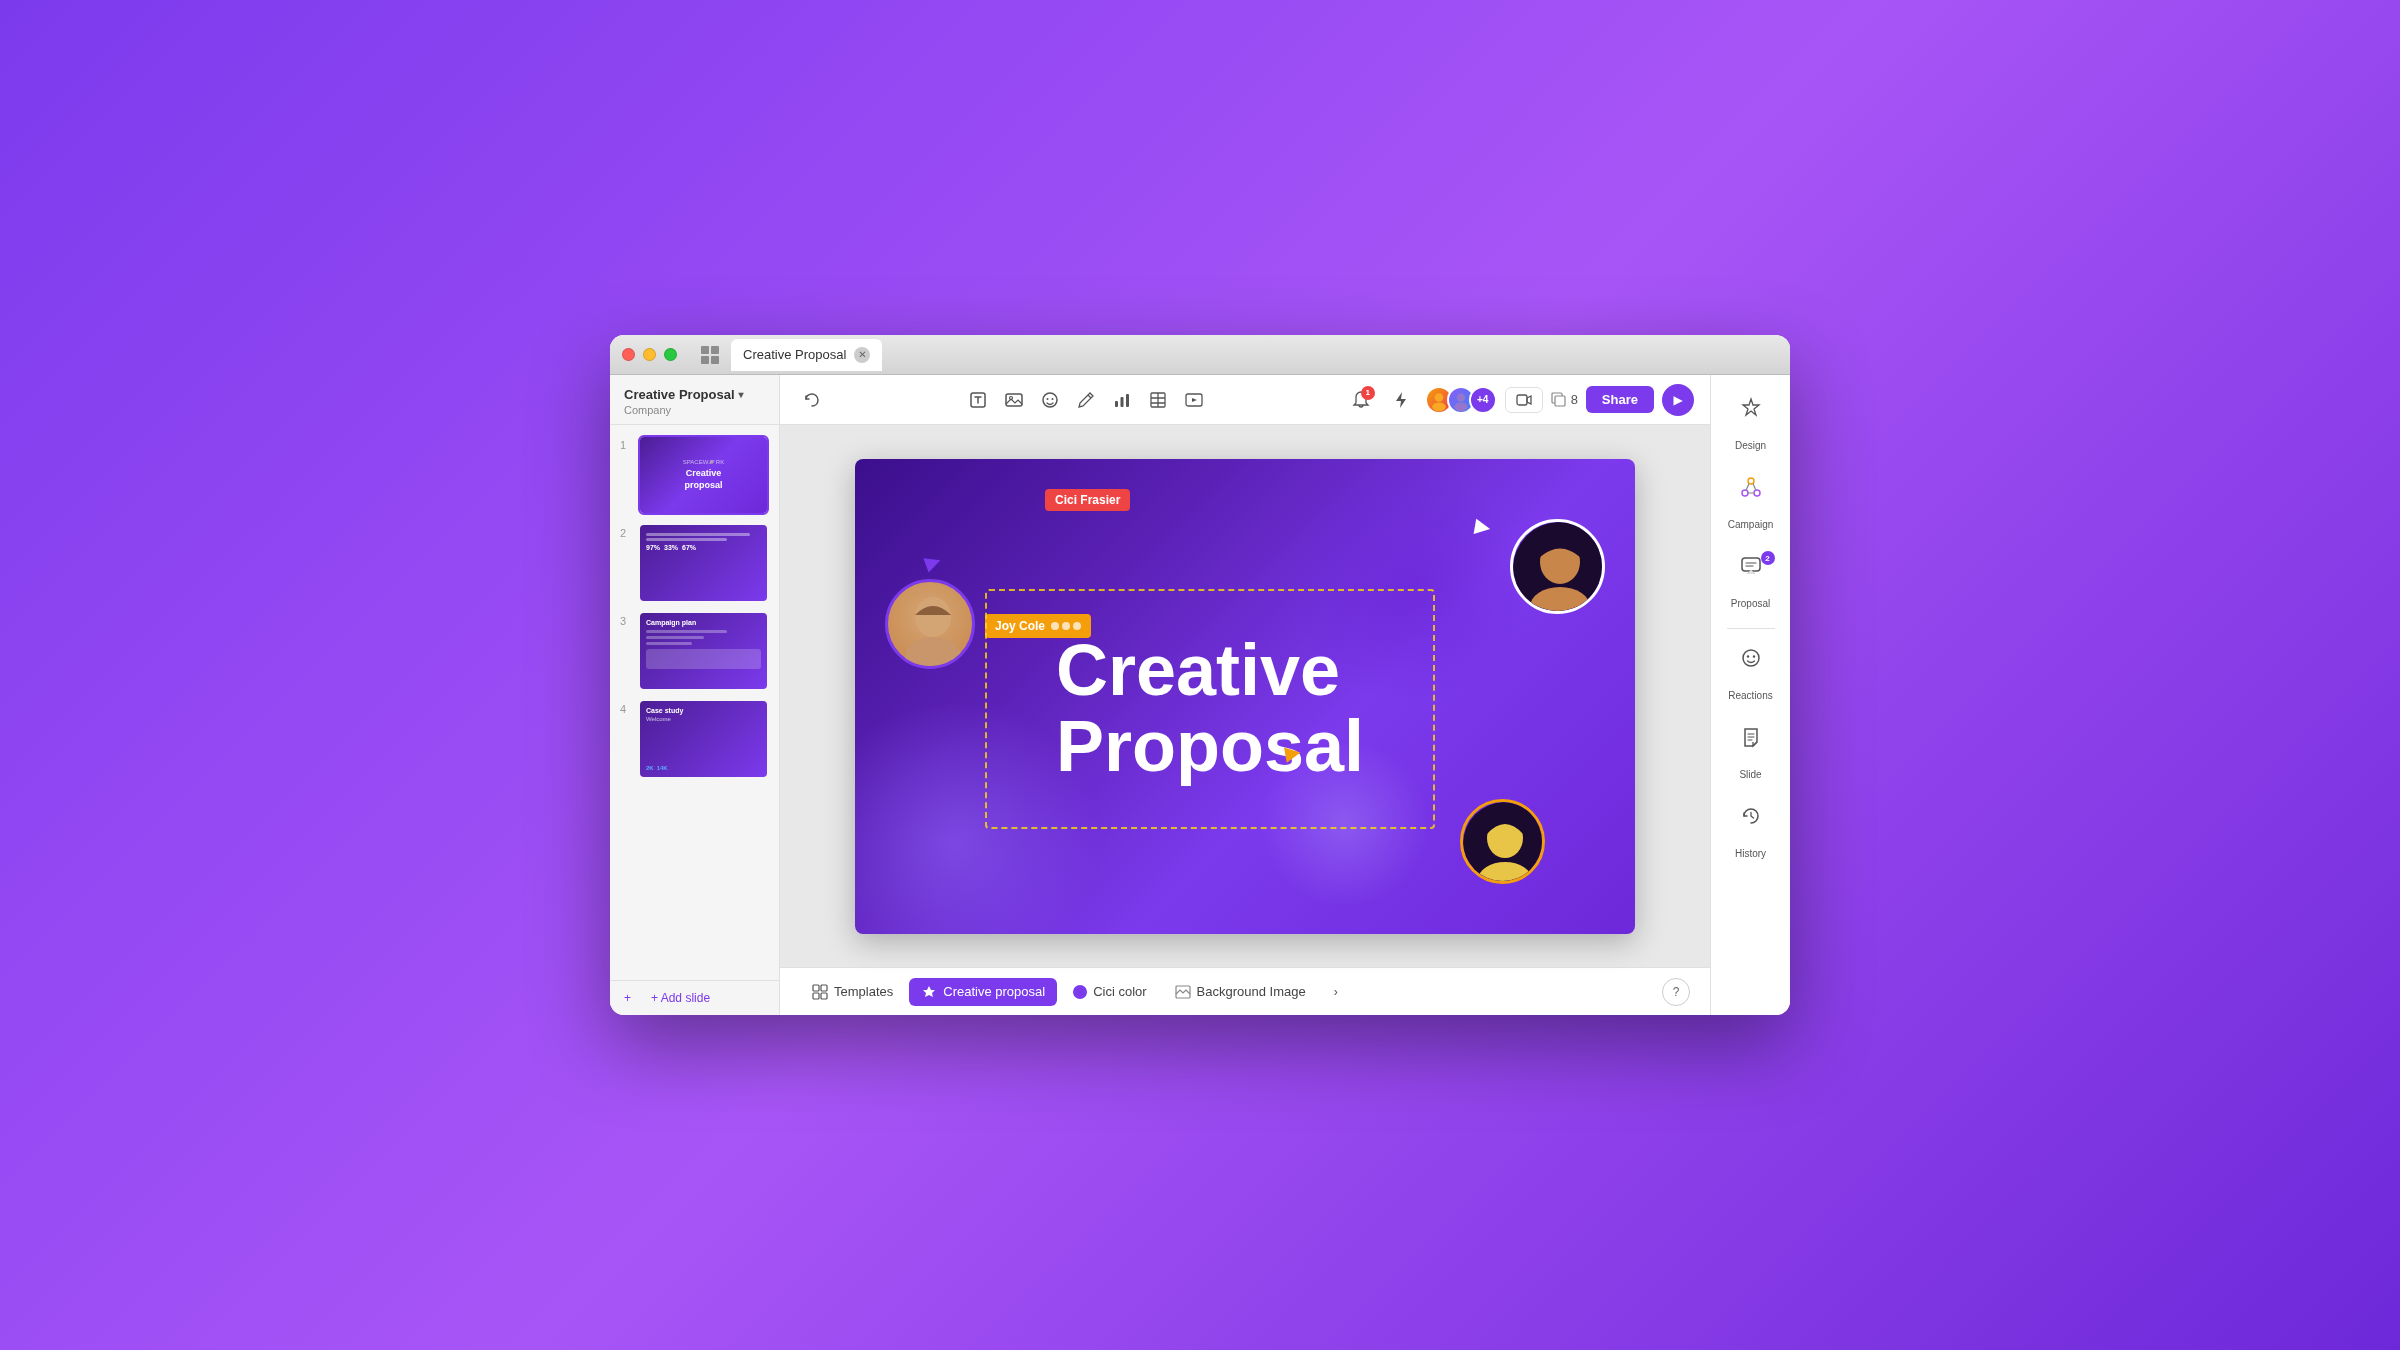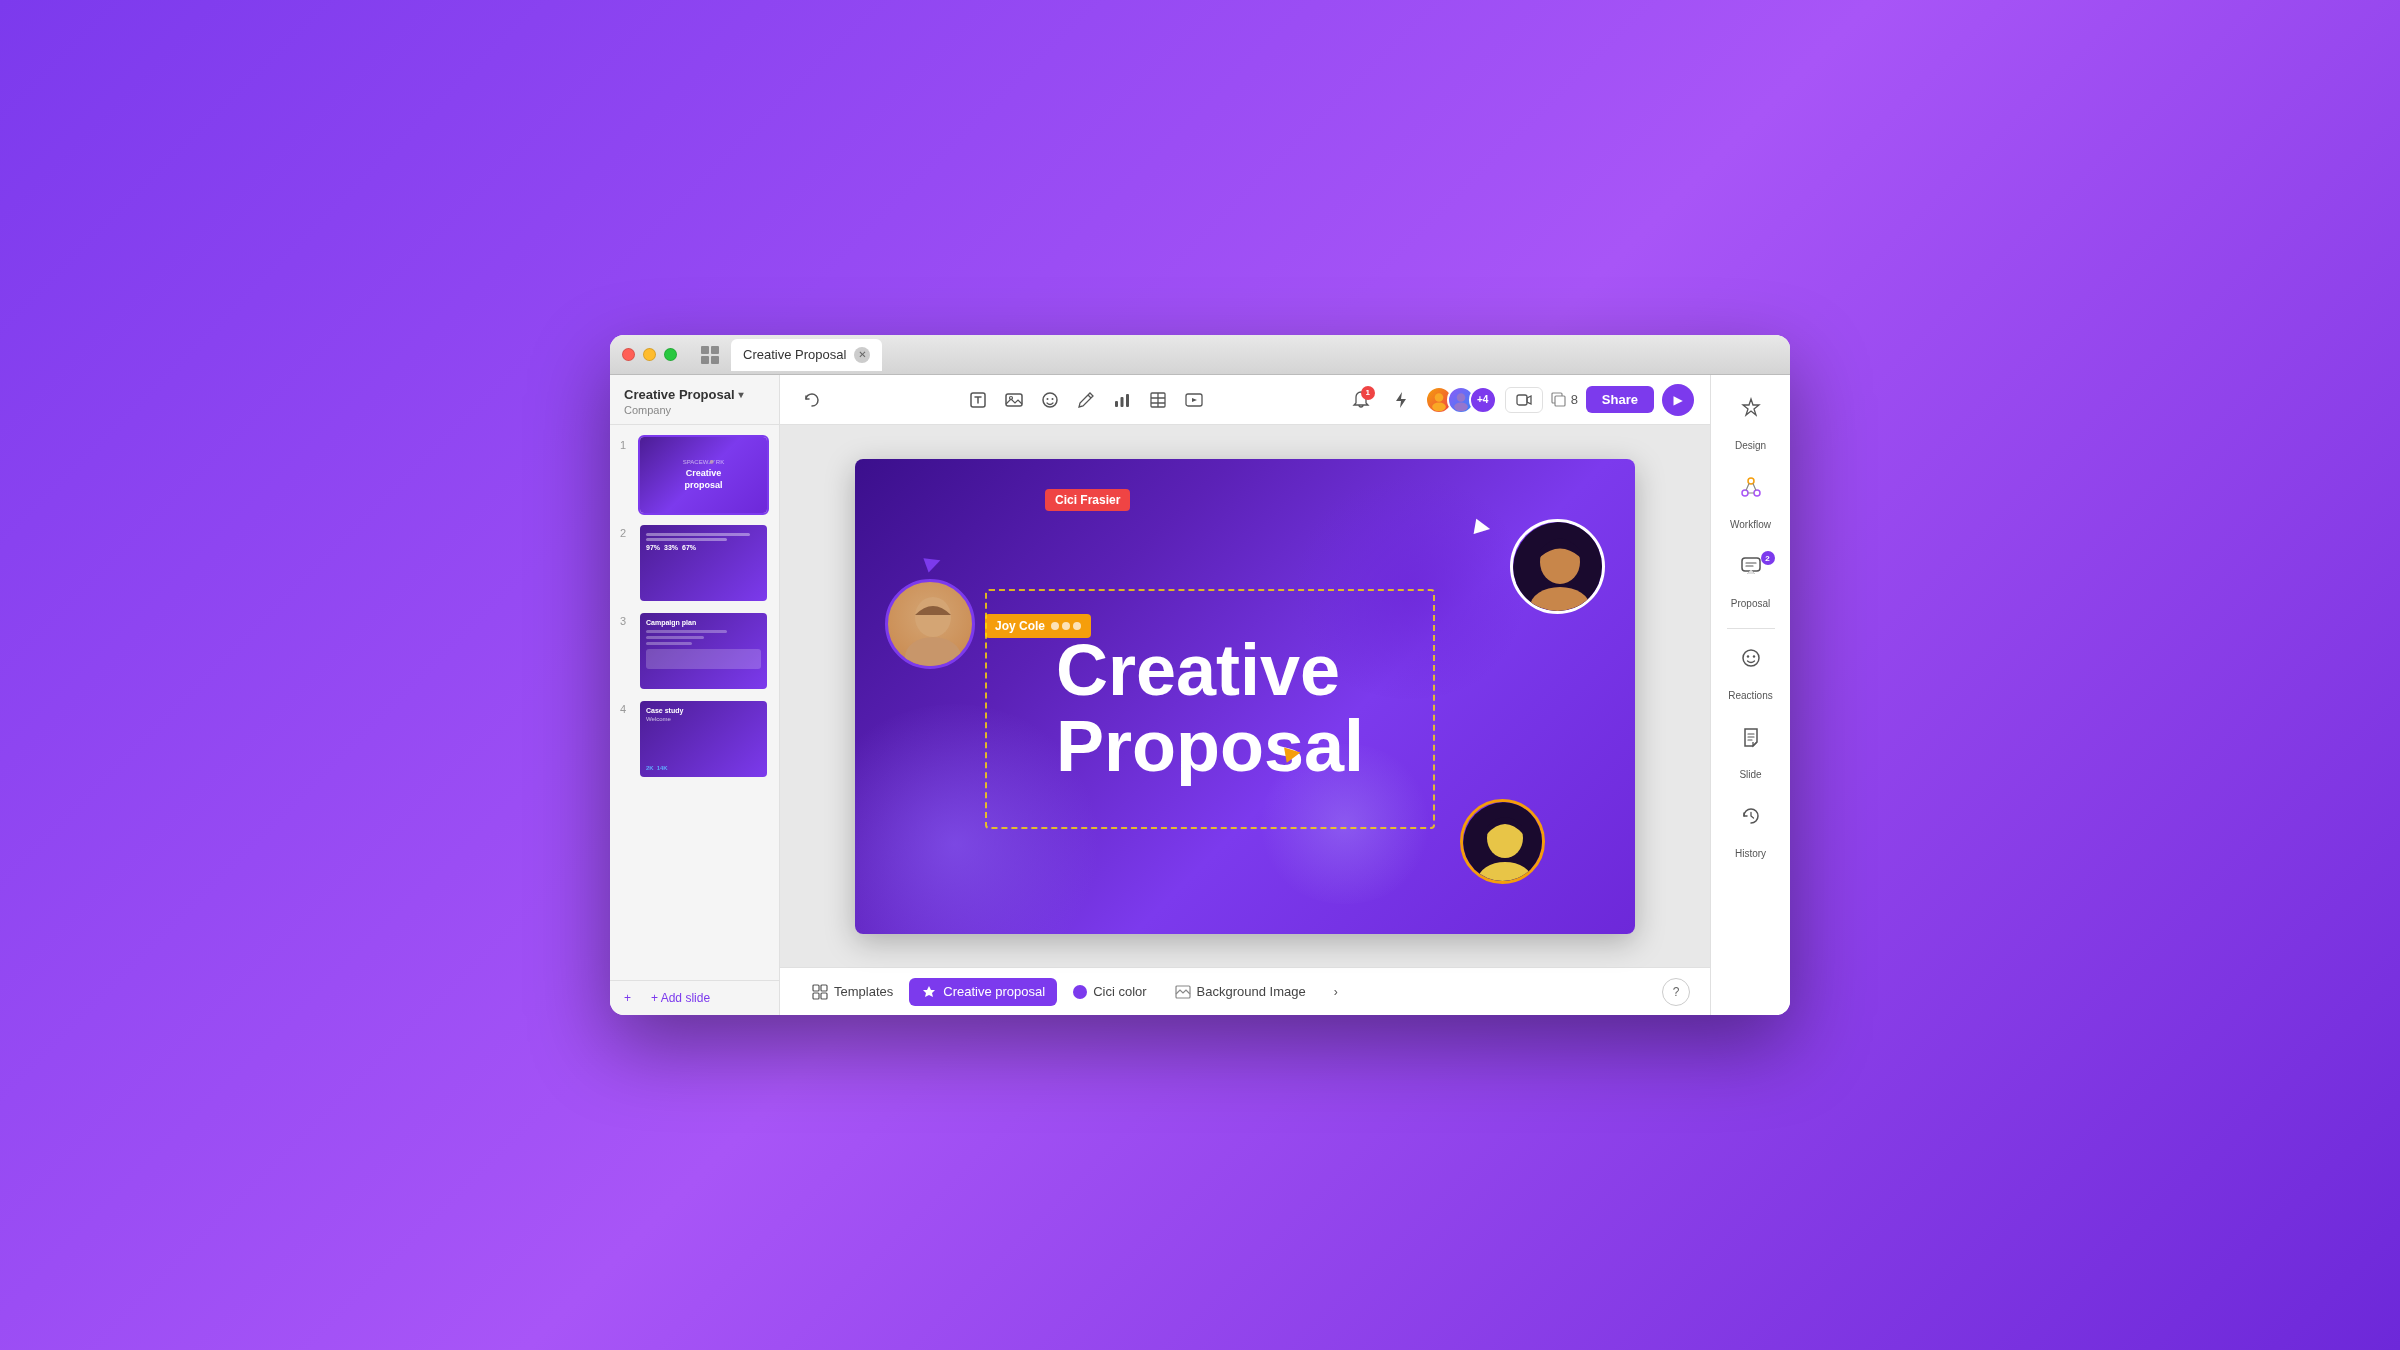--- a/index.html
+++ b/index.html
@@ -801,21 +801,21 @@
 
       <div class="right-tool">
         <div class="right-tool-icon">
           <svg width="22" height="22" viewBox="0 0 22 22" fill="none">
             <circle cx="11" cy="5" r="3" stroke="#f59e0b" stroke-width="1.5"></circle>
             <circle cx="5" cy="17" r="3" stroke="#a855f7" stroke-width="1.5"></circle>
             <circle cx="17" cy="17" r="3" stroke="#a855f7" stroke-width="1.5"></circle>
             <path d="M9 7.5 L6 14.5M13 7.5 L16 14.5M8 17 L14 17" stroke="#888" stroke-width="1.2"></path>
           </svg>
         </div>
-        <div class="right-tool-label">Workflow</div>
+        <div class="right-tool-label">Campaign</div>
       </div>
 
       <div class="right-tool">
         <div class="right-tool-icon">
           <svg width="22" height="22" viewBox="0 0 22 22" fill="none">
             <rect x="2" y="3" width="18" height="13" rx="3" stroke="#555" stroke-width="1.5"></rect>
             <path d="M7 19 L11 15 L15 19" fill="#e0e0e0" stroke="#ccc" stroke-width="1"></path>
             <path d="M6 8 h10 M6 11 h7" stroke="#555" stroke-width="1.2" stroke-linecap="round"></path>
           </svg>
         </div>

